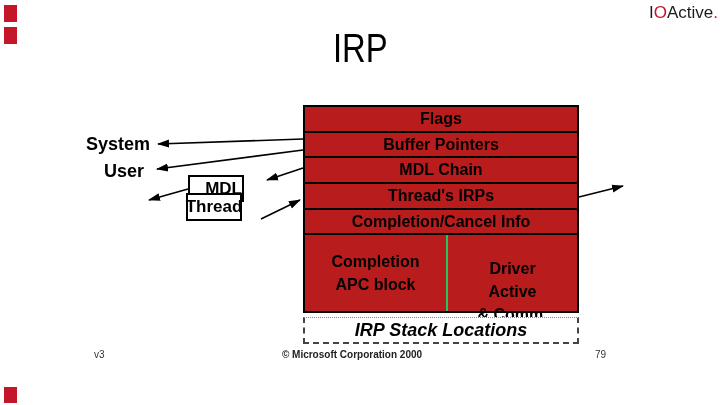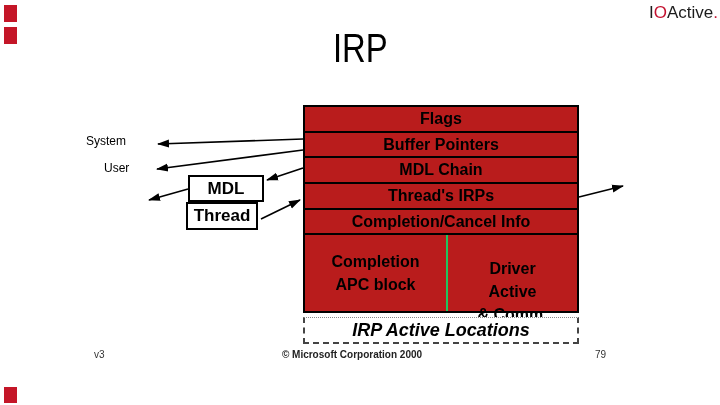--- a/index.html
+++ b/index.html
@@ -37,29 +37,29 @@
   .cell-left{width:143px;border-right:2px solid #22c55e;}
   .cell-right{flex:1;margin-top:36px;}
   
   .dashed-box{
     position:absolute;left:303px;top:317px;width:276px;height:27px;
     border:2px dashed #444;border-top:1px dotted #888;box-sizing:border-box;
     display:flex;align-items:center;justify-content:center;
     font-size:18px;font-weight:700;font-style:italic;background:#fff;
   }
   
-  .side-label{position:absolute;font-size:12px;font-weight:400;color:#000;white-space:nowrap;}
+  .side-label{position:absolute;font-size:18px;font-weight:700;color:#000;white-space:nowrap;}
   .lbl-system{left:86px;top:134px;}
   .lbl-user{left:104px;top:161px;}
   .side-box{
     position:absolute;border:2px solid #000;box-sizing:border-box;background:#fff;
     display:flex;align-items:center;justify-content:center;font-size:17px;font-weight:600;
   }
-  .box-mdl{left:188px;top:175px;width:76px;height:27px;}
-  .box-thread{left:186px;top:202px;width:72px;height:28px;}
+  .box-mdl{left:188px;top:175px;width:56px;height:27px;justify-content:flex-end;}
+  .box-thread{left:186px;top:193px;width:56px;height:28px;}
   
   .arrows{position:absolute;left:0;top:0;width:720px;height:405px;pointer-events:none;}
   
   .footer-text{position:absolute;top:349px;font-size:10px;color:#333;}
   .f-version{left:94px;}
   .f-copyright{left:252px;width:200px;text-align:center;font-weight:700;color:#222;}
   .f-page{left:595px;}
 </style>
 </head>
 <body>
@@ -89,21 +89,21 @@
       </div>
       <div class="cell cell-right">
         <div>Driver</div>
         <div>Active</div>
         <div>&amp; Comm.</div>
       </div>
     </div>
   </div>
 
   <div class="dashed-box">
-    <span>IRP Active Locations</span>
+    <span>IRP Stack Locations</span>
   </div>
 
   <div class="side-label lbl-system">System</div>
   <div class="side-label lbl-user">User</div>
   <div class="side-box box-mdl">
     <span>MDL</span>
   </div>
   <div class="side-box box-thread">
     <span>Thread</span>
   </div>

